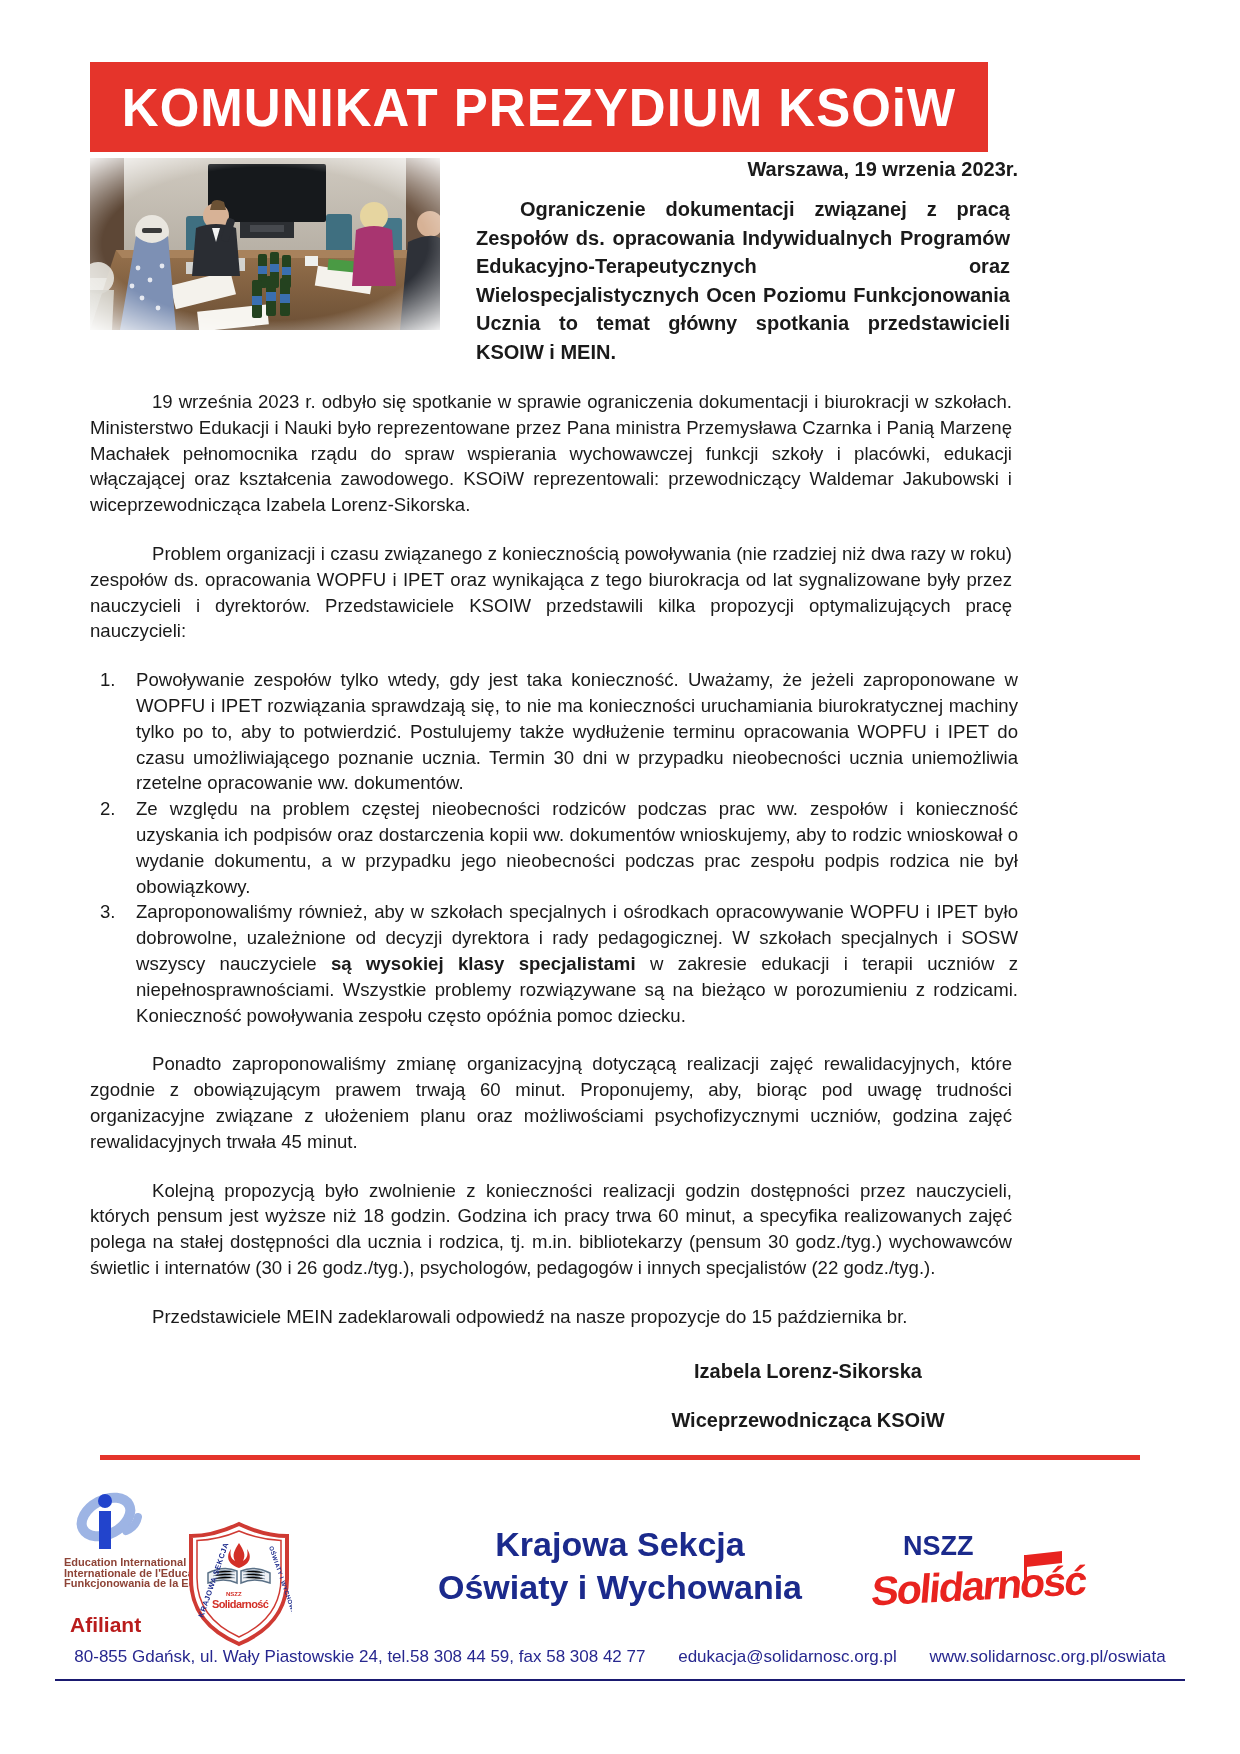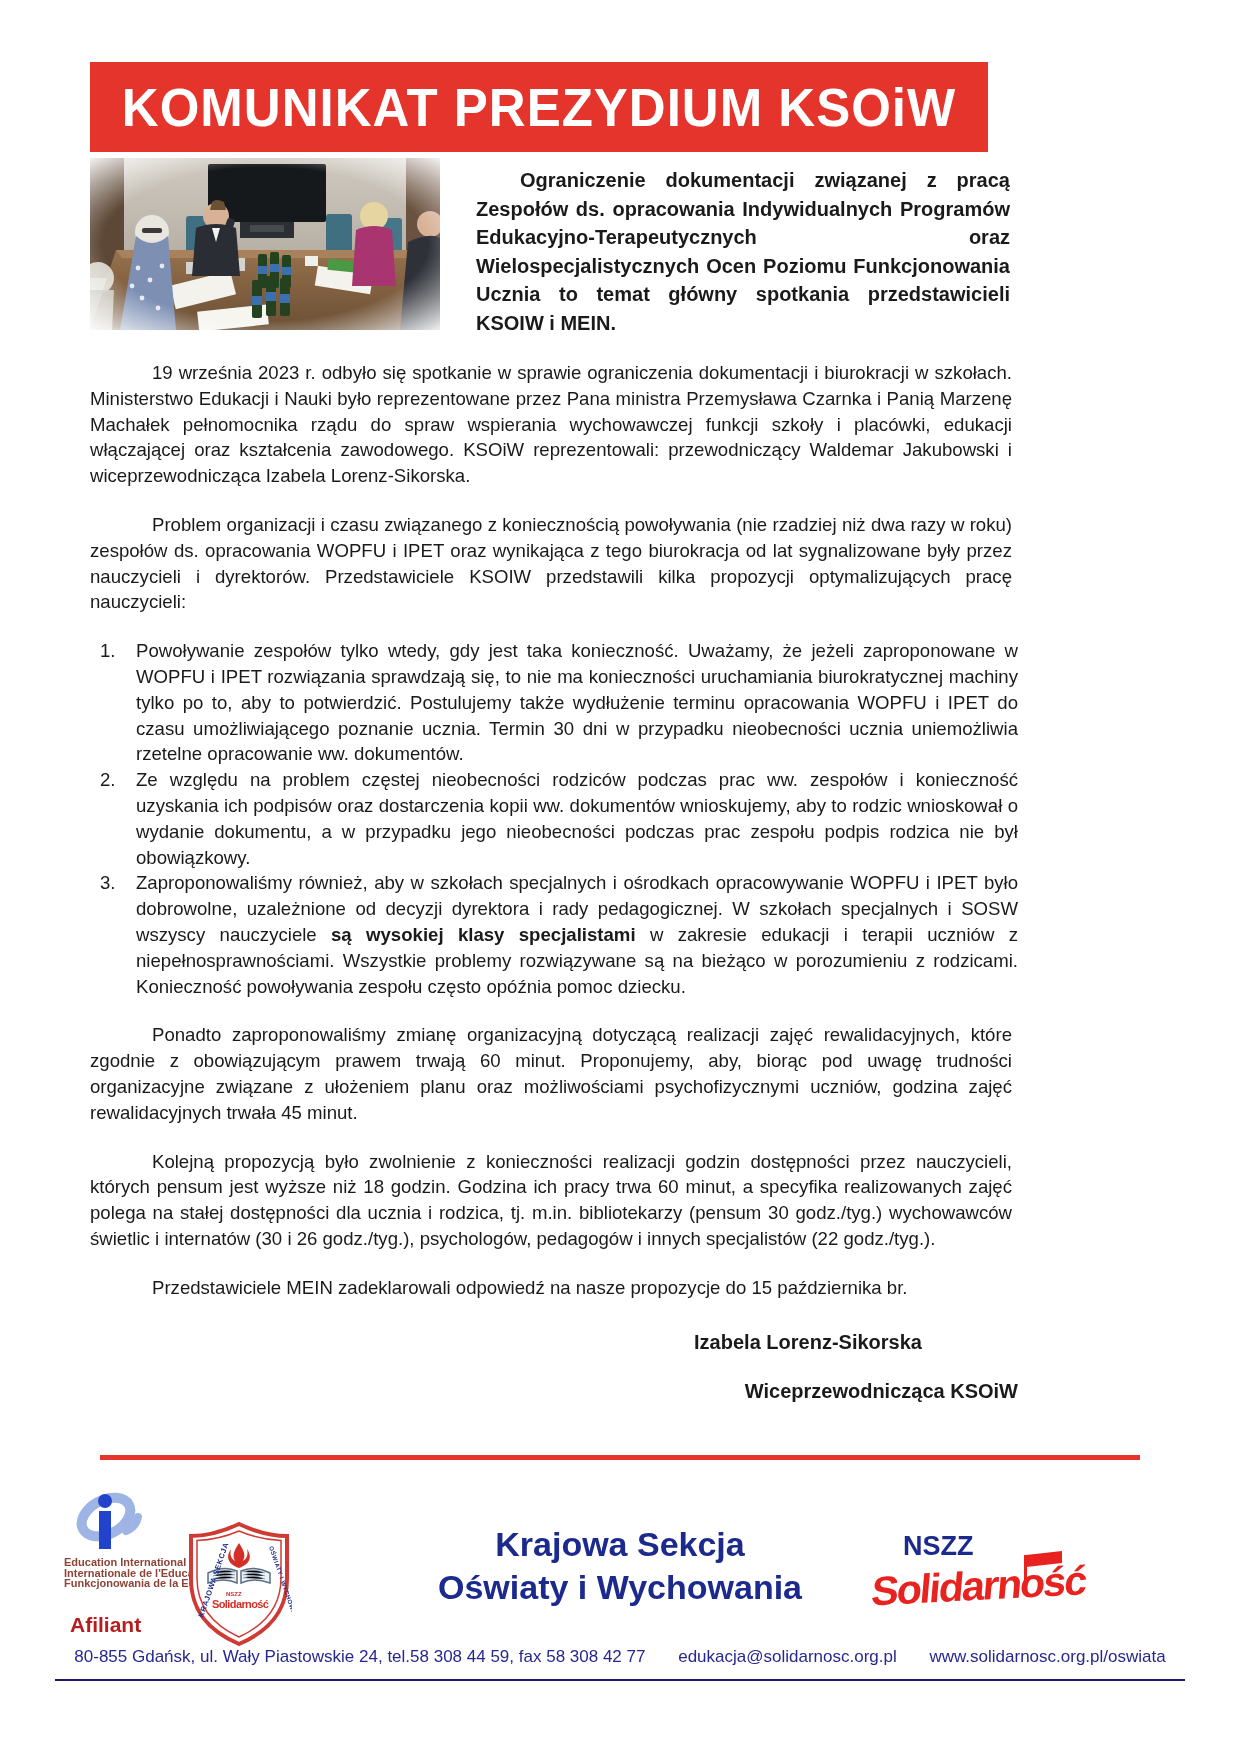--- a/index.html
+++ b/index.html
@@ -41,21 +41,21 @@
     list-style:none;margin:23px 0 0 0;padding:0;
     font-size:18.6px;line-height:25.8px;
   }
   ol.props li{
     position:relative;padding-left:46px;text-align:justify;margin:0;
   }
   ol.props .num{position:absolute;left:10px;top:0;}
   .signature{
     width:420px;margin:30px 0 0 auto;text-align:center;font-weight:bold;font-size:20px;
   }
-  .signature .sig-role{margin-top:26px;text-align:right;}
+  .signature .sig-role{margin-top:26px;}
   
   .footer{position:absolute;left:0;top:1455px;width:1240px;height:290px;}
   .red-rule{position:absolute;left:100px;top:0;width:1040px;height:5px;background:#e5342b;}
   .ei-logo{position:absolute;left:74px;top:32px;}
   .ei-caption{
     position:absolute;left:64px;top:102px;width:200px;
     font-size:11px;line-height:10.5px;color:#8e4437;font-weight:bold;
   }
   .afiliant{
     position:absolute;left:70px;top:158px;color:#b91c1c;font-weight:bold;font-size:21px;
@@ -167,20 +167,21 @@
       <path d="M266 72 Q284 64 302 72 L306 128 L262 128 Z" fill="#a83570"></path>
 
       <circle cx="340" cy="66" r="13" fill="#d7b296"></circle>
       <path d="M318 84 Q340 74 350 80 L350 172 L310 172 Z" fill="#2e3138"></path>
 
       <circle cx="8" cy="120" r="16" fill="#e3e1da" opacity="0.9"></circle>
       <path d="M-6 132 L24 132 L22 172 L-6 172 Z" fill="#c9c6bd" opacity="0.9"></path>
     </svg>
   </div>
 
+  <p class="dateline">Warszawa, 19 wrzenia 2023r.</p>
 
   <p class="lead">Ograniczenie dokumentacji związanej z pracą Zespołów ds. opracowania Indywidualnych Programów Edukacyjno-Terapeutycznych oraz Wielospecjalistycznych Ocen Poziomu Funkcjonowania Ucznia to temat główny spotkania przedstawicieli KSOIW i MEIN.</p>
 
   <p class="body-par clear">19  września 2023 r. odbyło się spotkanie w sprawie ograniczenia dokumentacji i biurokracji w szkołach. Ministerstwo Edukacji i Nauki było reprezentowane przez Pana ministra Przemysława Czarnka i Panią Marzenę Machałek pełnomocnika rządu do spraw wspierania wychowawczej funkcji szkoły i placówki, edukacji włączającej oraz kształcenia zawodowego. KSOiW reprezentowali: przewodniczący Waldemar Jakubowski i wiceprzewodnicząca Izabela Lorenz-Sikorska.</p>
 
   <p class="body-par">Problem organizacji  i czasu związanego z koniecznością powoływania (nie rzadziej niż dwa razy w roku) zespołów ds. opracowania WOPFU i IPET oraz wynikająca z tego biurokracja od lat sygnalizowane były przez nauczycieli i dyrektorów. Przedstawiciele KSOIW przedstawili kilka propozycji optymalizujących pracę nauczycieli:</p>
 
   <ol class="props">
     <li>
       <span class="num">1.</span>

